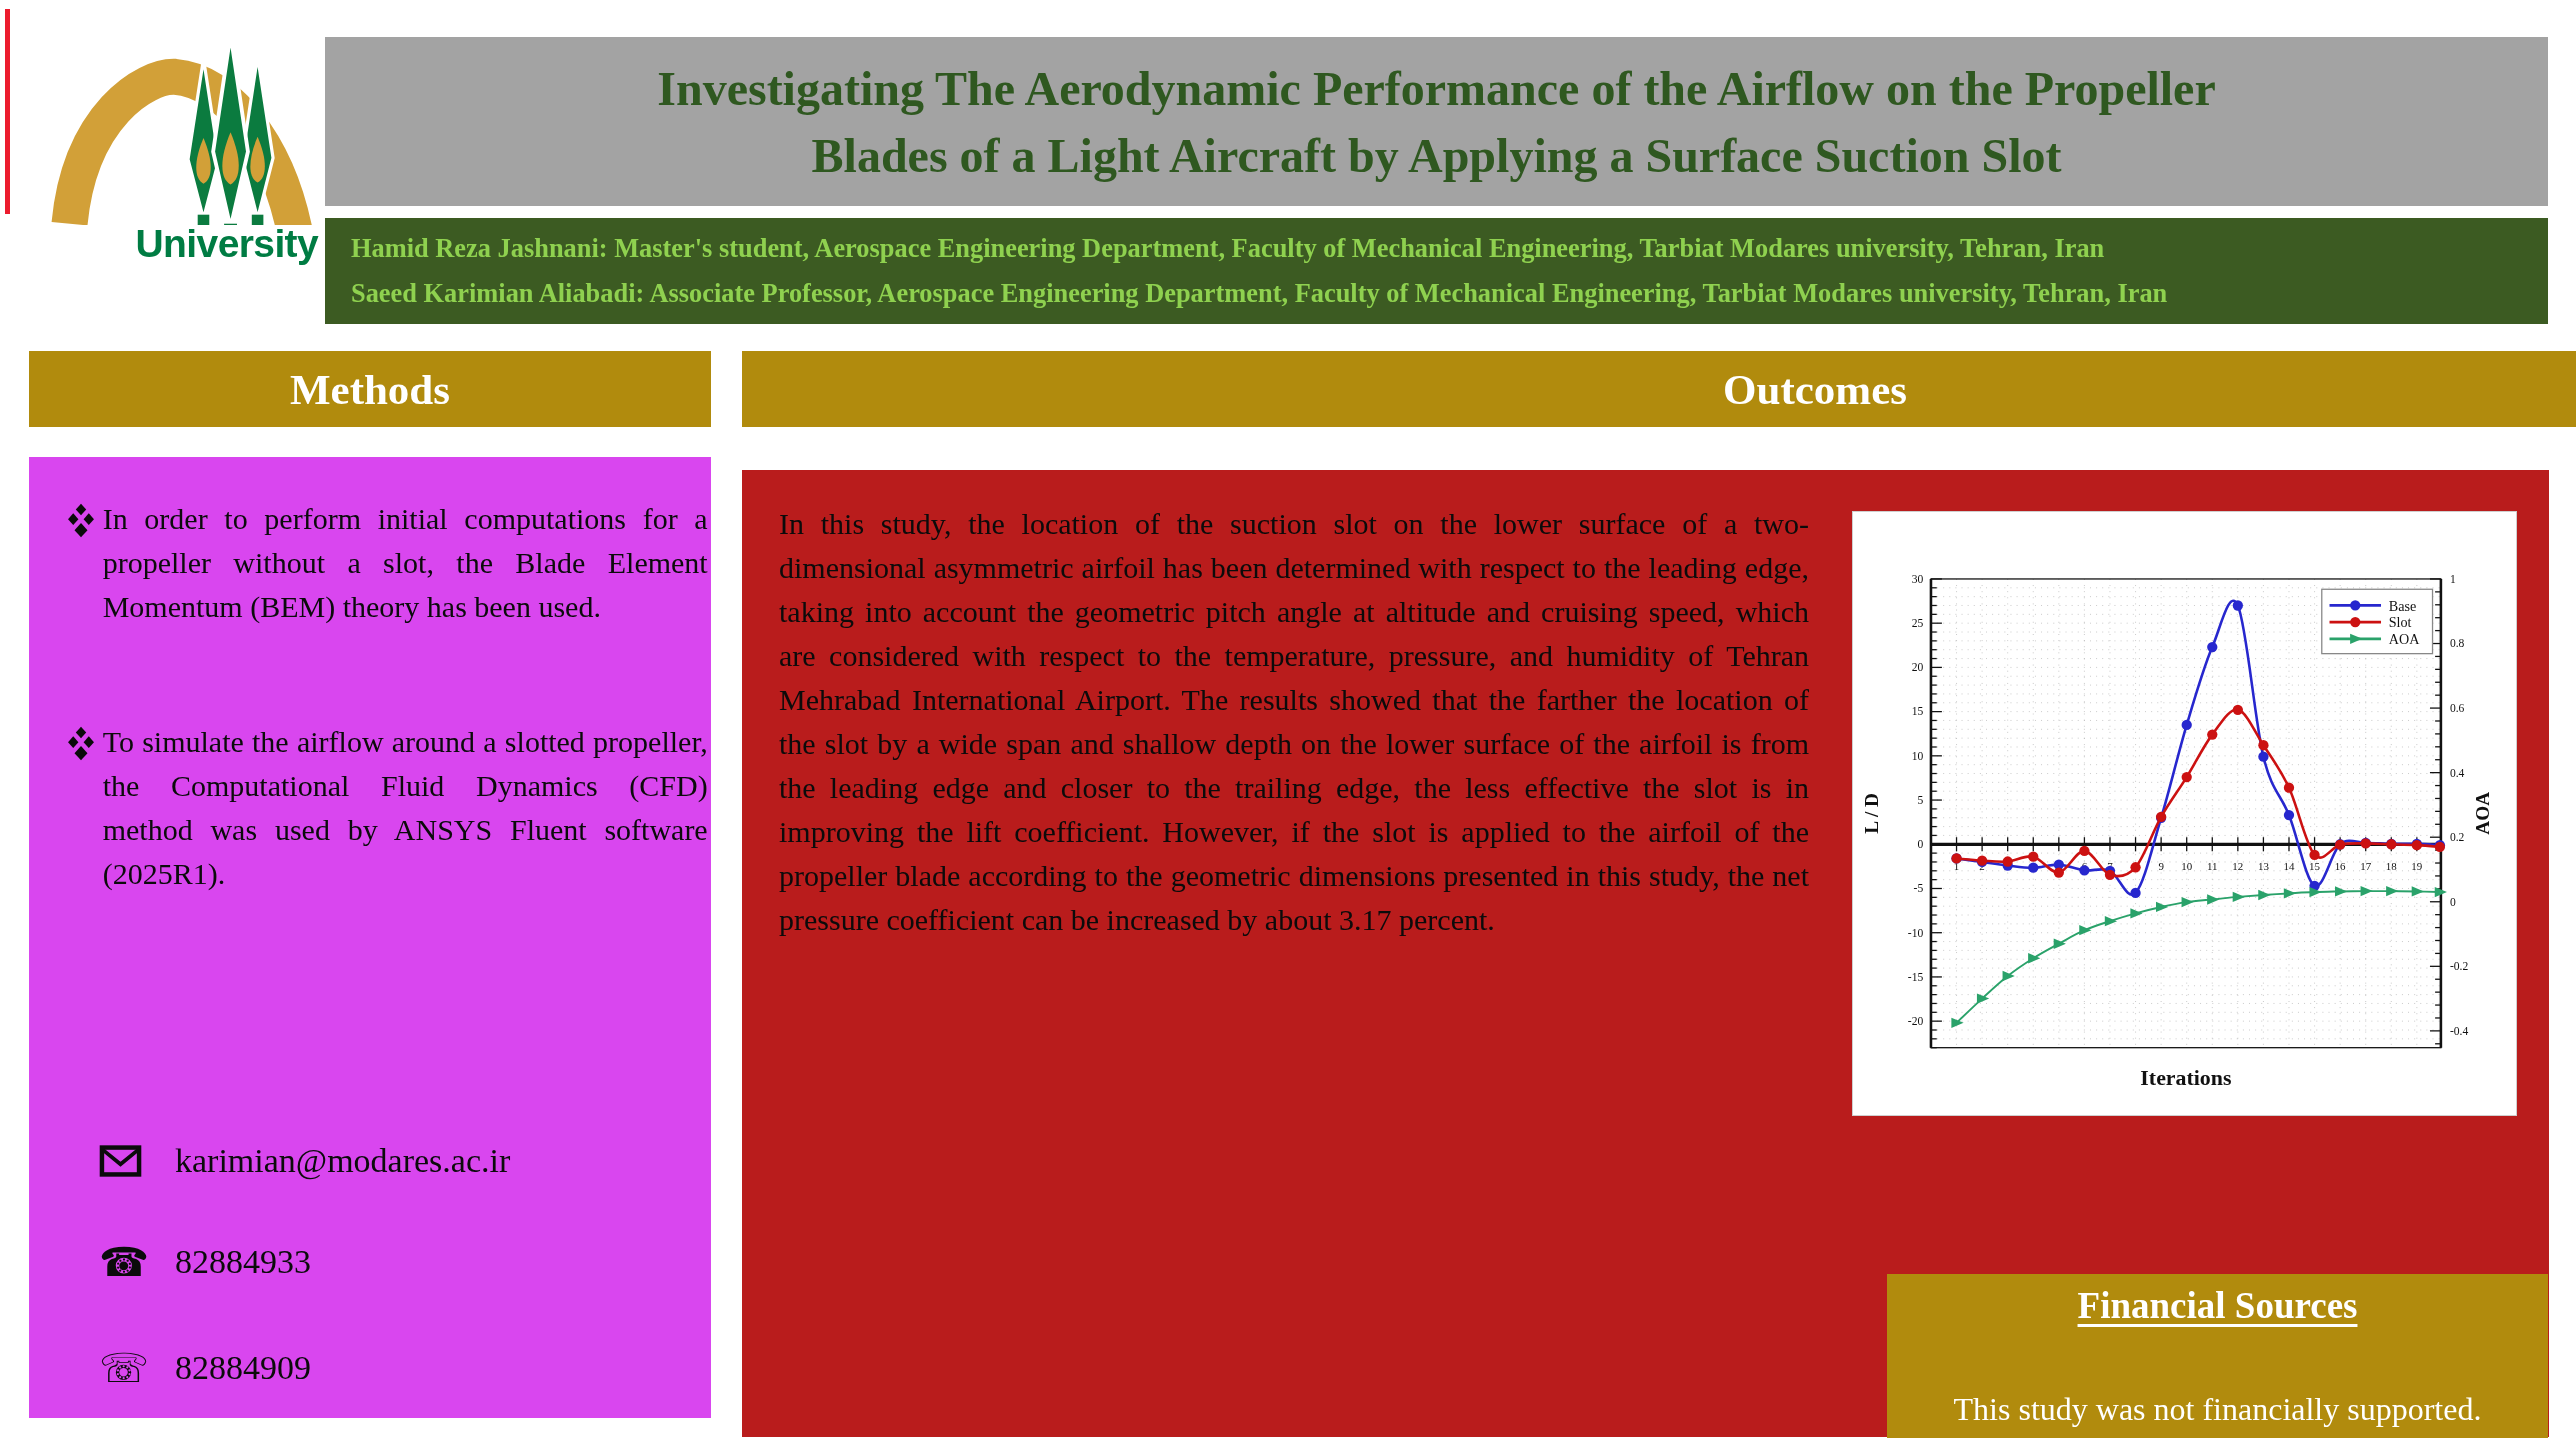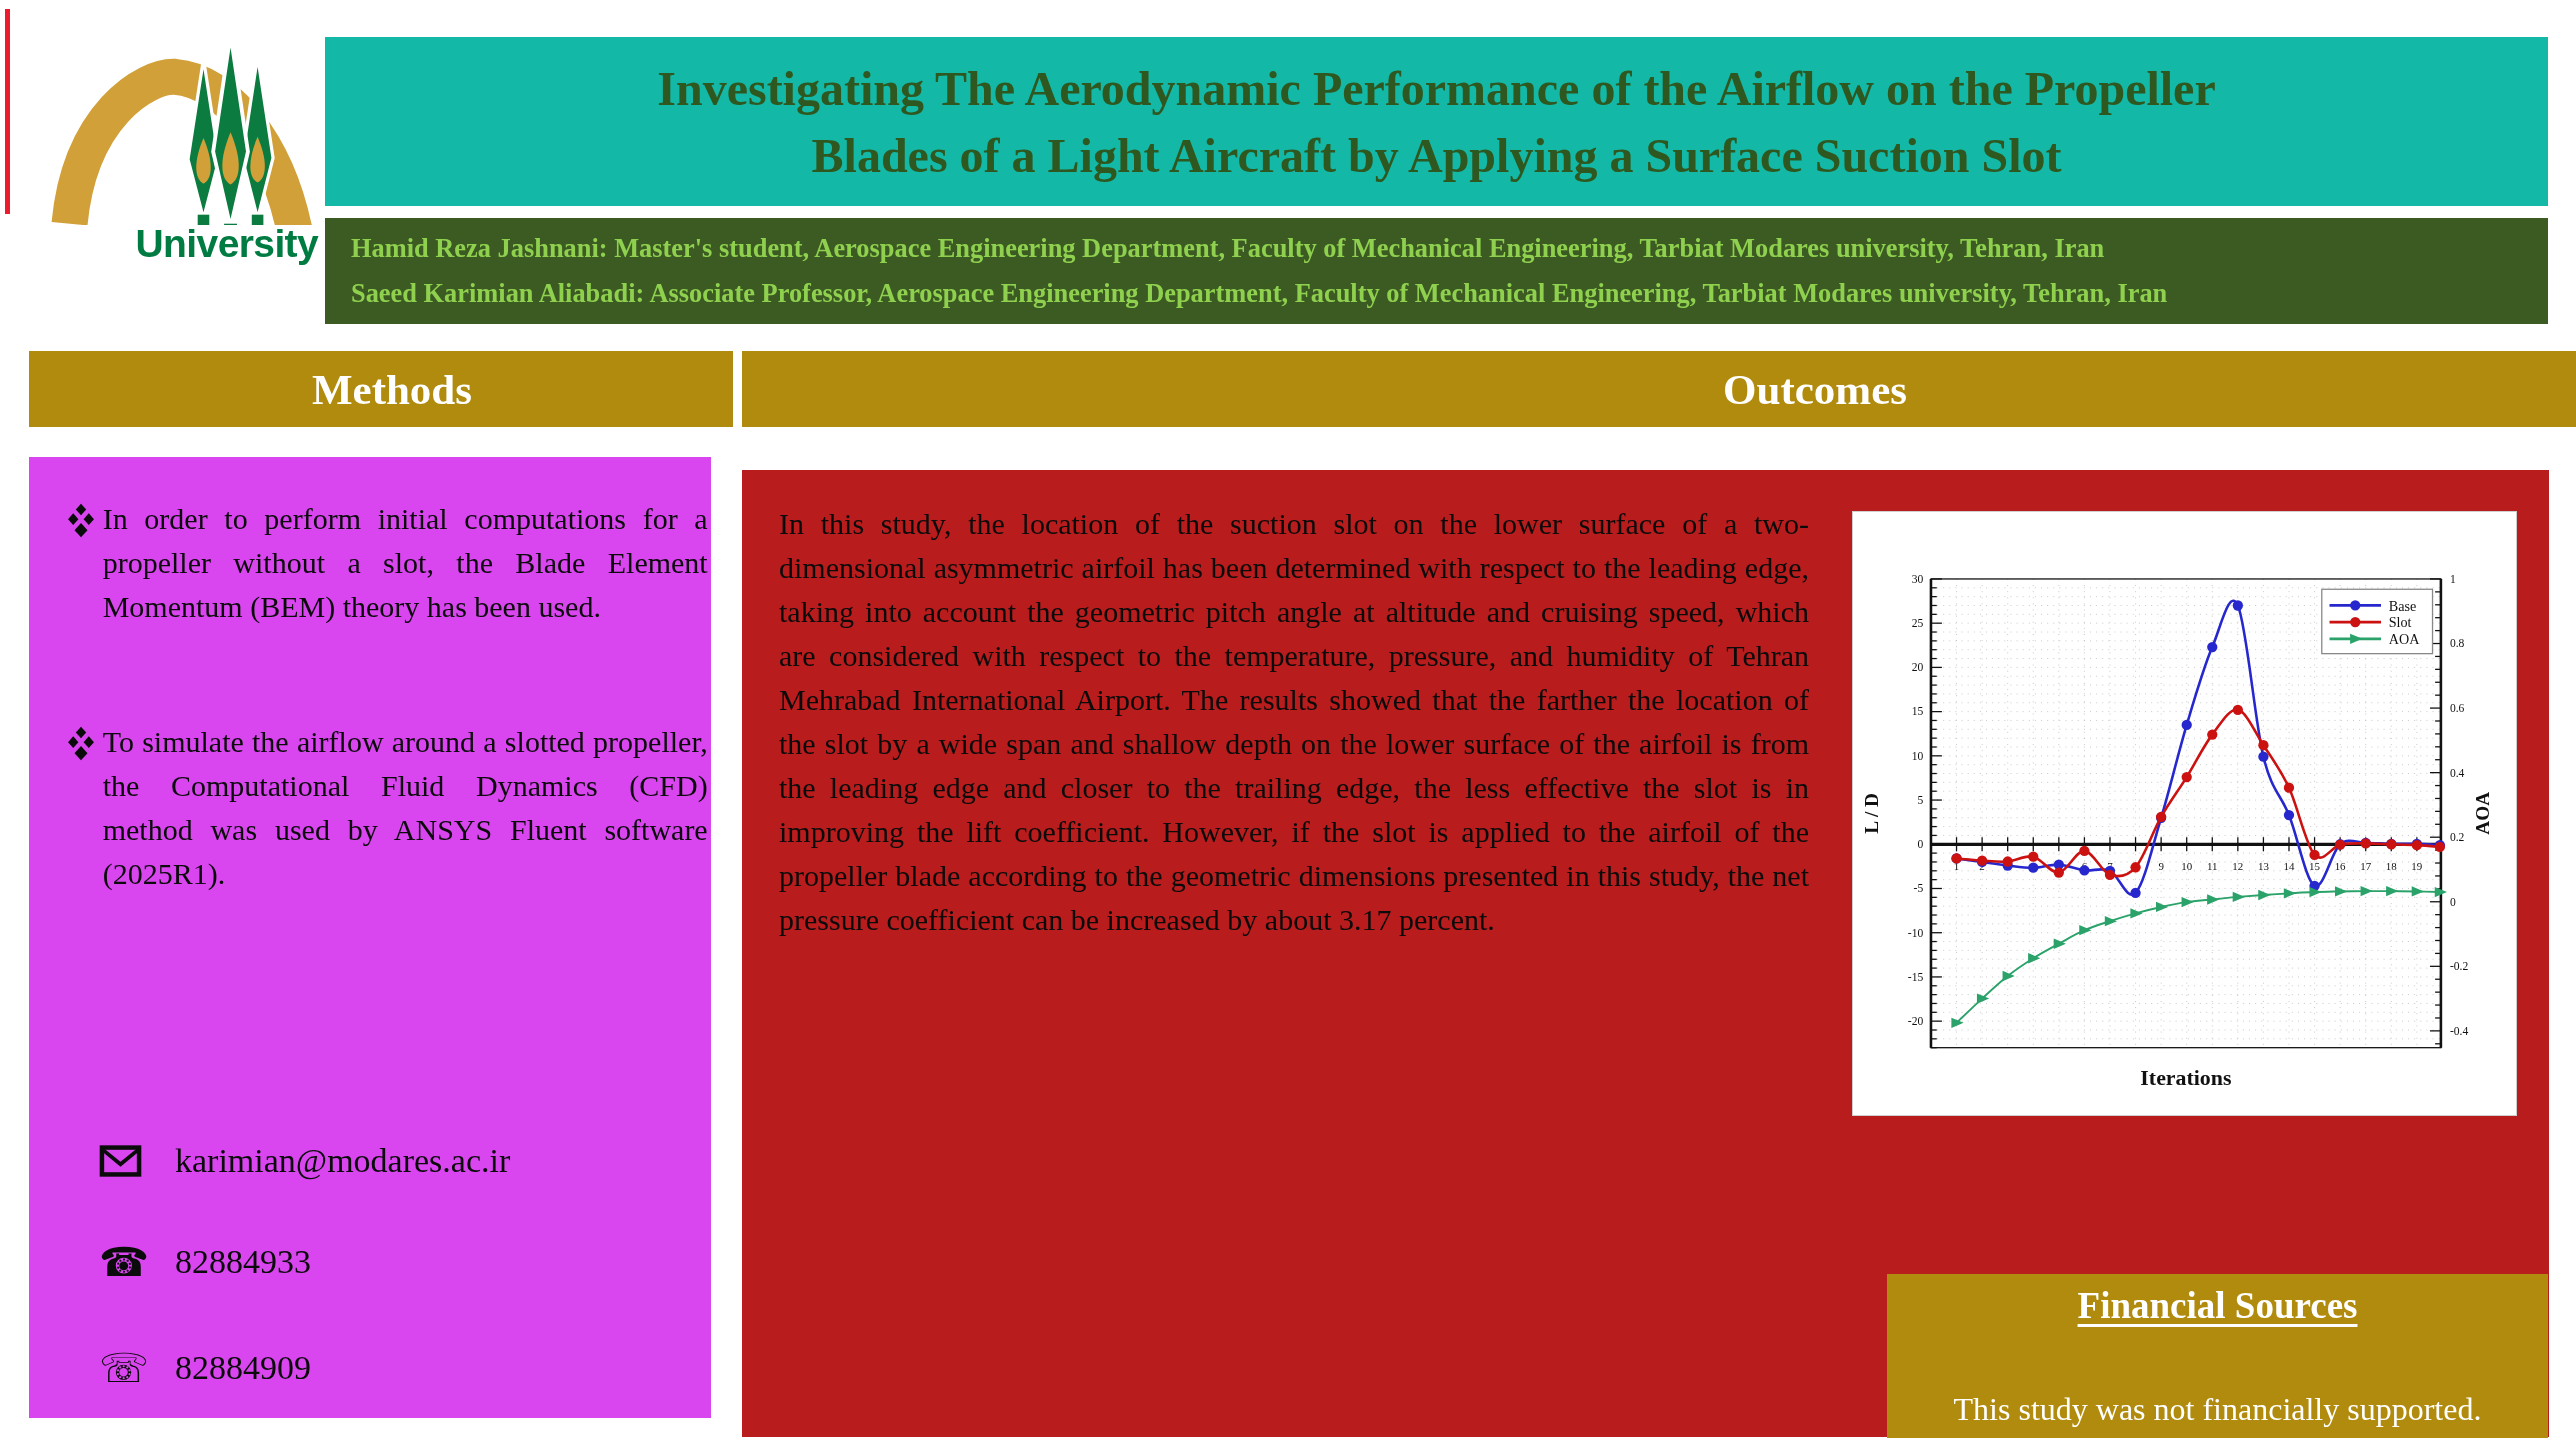--- a/index.html
+++ b/index.html
@@ -9,32 +9,32 @@
 
   
   .red-strip{left:4.5px;top:9px;width:5.8px;height:205px;background:#EC1C2E;}
   .logo-wrap{left:18px;top:6.4px;width:304px;height:319px;}
   .logo-text{position:absolute;right:3.9px;top:218px;text-align:right;
     font-family:"Liberation Sans","DejaVu Sans",sans-serif;font-weight:bold;
     color:#007C43;line-height:1.02;}
   .logo-line1{font-size:41px;letter-spacing:-0.6px;}
   .logo-line2{font-size:39px;letter-spacing:-0.6px;}
 
-  .title-bar{left:325px;top:37px;width:2223px;height:169px;background:#14b8a6;
+  .title-bar{left:325px;top:37px;width:2223px;height:169px;background:#a3a3a3;
     display:flex;flex-direction:column;justify-content:center;align-items:center;}
   .title-line{color:#2F5820;font-weight:bold;font-size:48px;line-height:67px;white-space:nowrap;}
 
   .authors-bar{left:325px;top:218px;width:2223px;height:106px;background:#3C5B22;
     display:flex;flex-direction:column;justify-content:space-evenly;padding-left:26px;box-sizing:border-box;}
   .author-line{color:#8FD14F;font-weight:bold;font-size:26.4px;white-space:nowrap;}
 
   
   .sec-header{background:#B18B0D;display:flex;align-items:center;justify-content:center;}
   .sec-header .sec-title{color:#ffffff;font-weight:bold;font-size:43px;}
-  .methods-header{left:29px;top:351px;width:682px;height:76px;padding-left:22px;}
+  .methods-header{left:29px;top:351px;width:682px;height:76px;}
   .outcomes-header{left:742px;top:351px;width:2146px;height:76px;}
 
   
   .methods-body{left:29px;top:457px;width:682px;height:961px;background:#d946ef;}
   .outcomes-body{left:742px;top:470px;width:1807px;height:967px;background:#b91c1c;}
 
   .bullet-item{position:absolute;left:9.7px;width:689px;}
   .bullet-icon{position:absolute;left:27px;top:6.4px;}
   .bullet-text{position:absolute;left:64px;width:605px;font-size:30px;line-height:44px;
     color:#0b0b0b;text-align:justify;}

